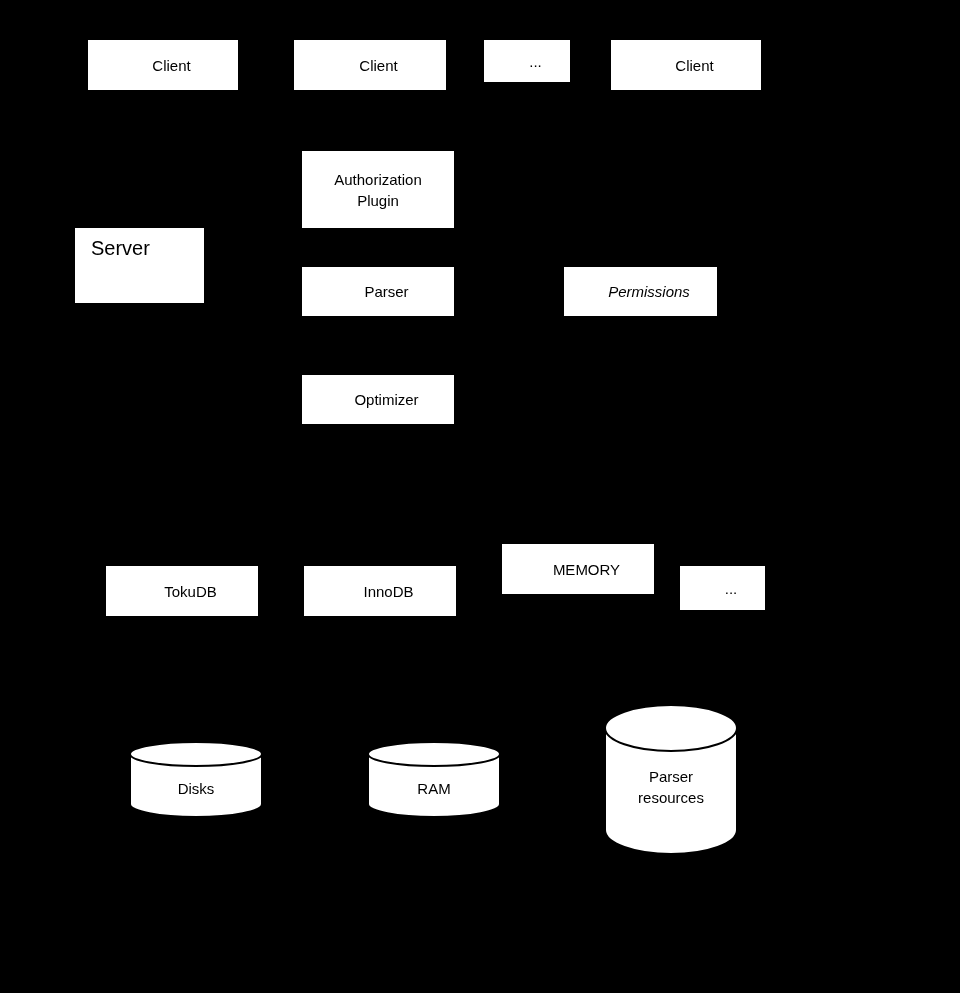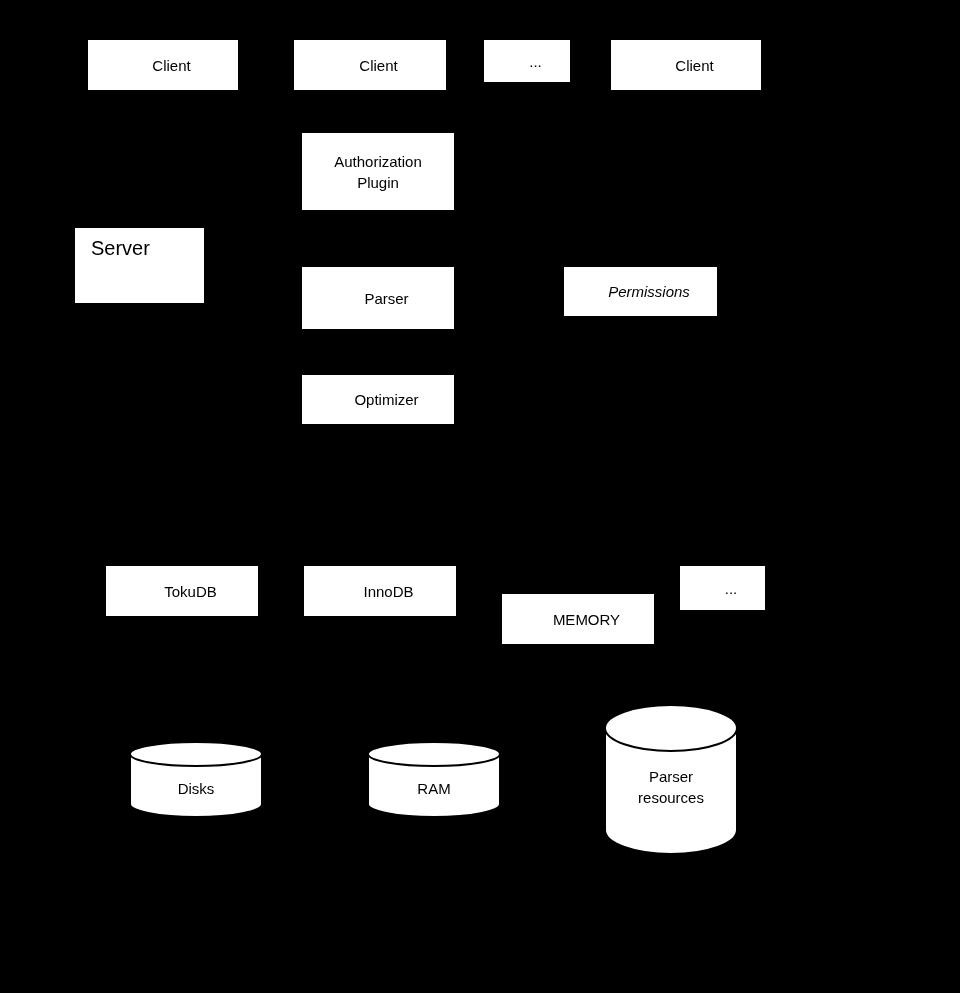--- a/index.html
+++ b/index.html
@@ -31,39 +31,39 @@
     line-height: 21px;
     box-sizing: border-box;
     padding-left: 17px;
   }
   
   .client-1 { left: 88px;  top: 40px; width: 150px; height: 50px; }
   .client-2 { left: 294px; top: 40px; width: 152px; height: 50px; }
   .client-dots { left: 484px; top: 40px; width: 86px; height: 42px; }
   .client-3 { left: 611px; top: 40px; width: 150px; height: 50px; }
 
-  .auth-plugin { left: 302px; top: 133px; width: 152px; height: 77px; padding: 0 18px; }
+  .auth-plugin { left: 302px; top: 151px; width: 152px; height: 77px; padding: 0 18px; }
 
   .server {
     left: 75px; top: 228px; width: 129px; height: 75px;
     align-items: flex-start;
     justify-content: flex-start;
     padding: 10px 4px 0 16px;
     font-size: 20px;
     text-align: left;
   }
 
-  .parser      { left: 302px; top: 267px; width: 152px; height: 62px; }
+  .parser      { left: 302px; top: 267px; width: 152px; height: 49px; }
   .permissions { left: 564px; top: 267px; width: 153px; height: 49px; font-style: italic; }
   .optimizer   { left: 302px; top: 375px; width: 152px; height: 49px; }
 
   
   .tokudb { left: 106px; top: 566px; width: 152px; height: 50px; }
   .innodb { left: 304px; top: 566px; width: 152px; height: 50px; }
-  .memory { left: 502px; top: 594px; width: 152px; height: 50px; }
+  .memory { left: 502px; top: 544px; width: 152px; height: 50px; }
   .engine-dots { left: 680px; top: 566px; width: 85px; height: 44px; }
 
   
   .cylinder {
     position: absolute;
   }
   .cylinder svg {
     display: block;
   }
   .cyl-disks { left: 128px; top: 740px; width: 136px; height: 80px; }

